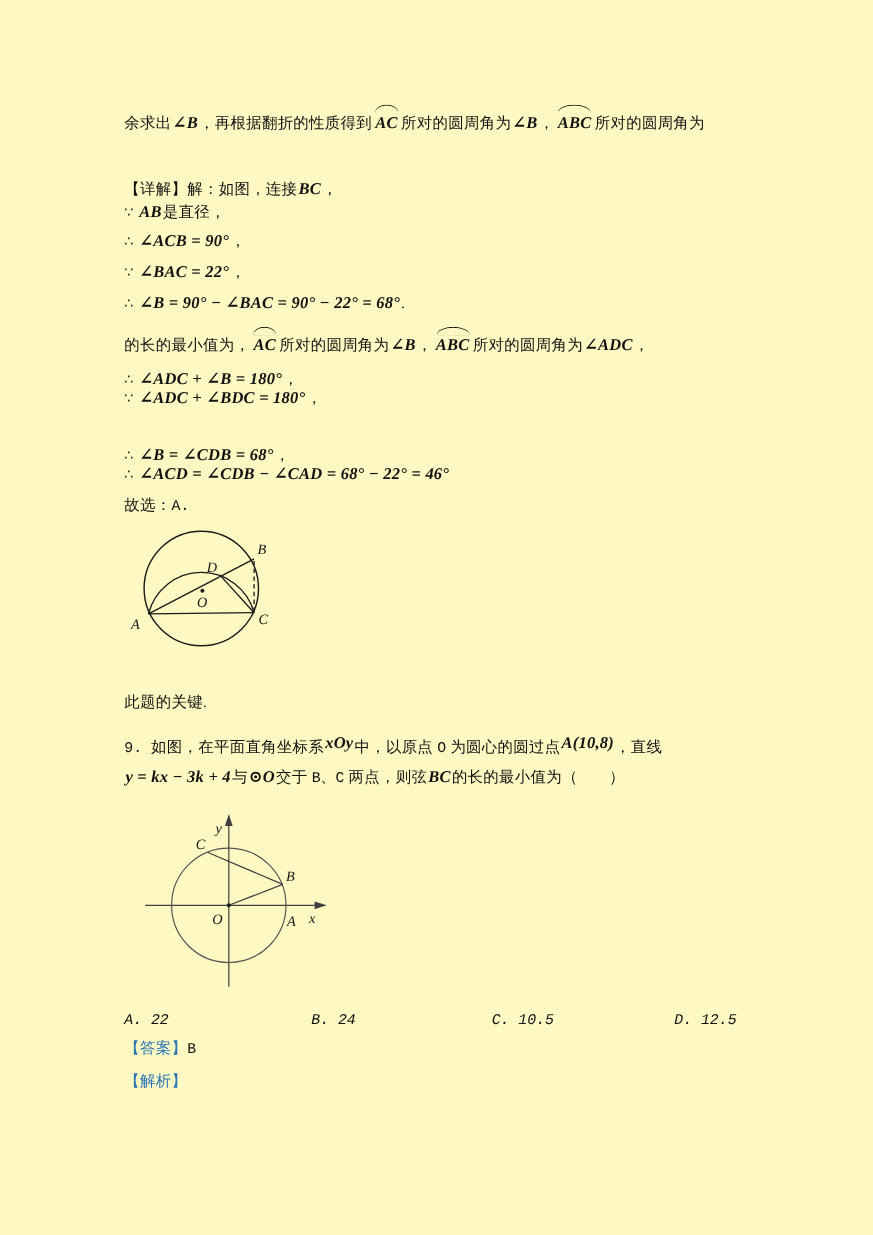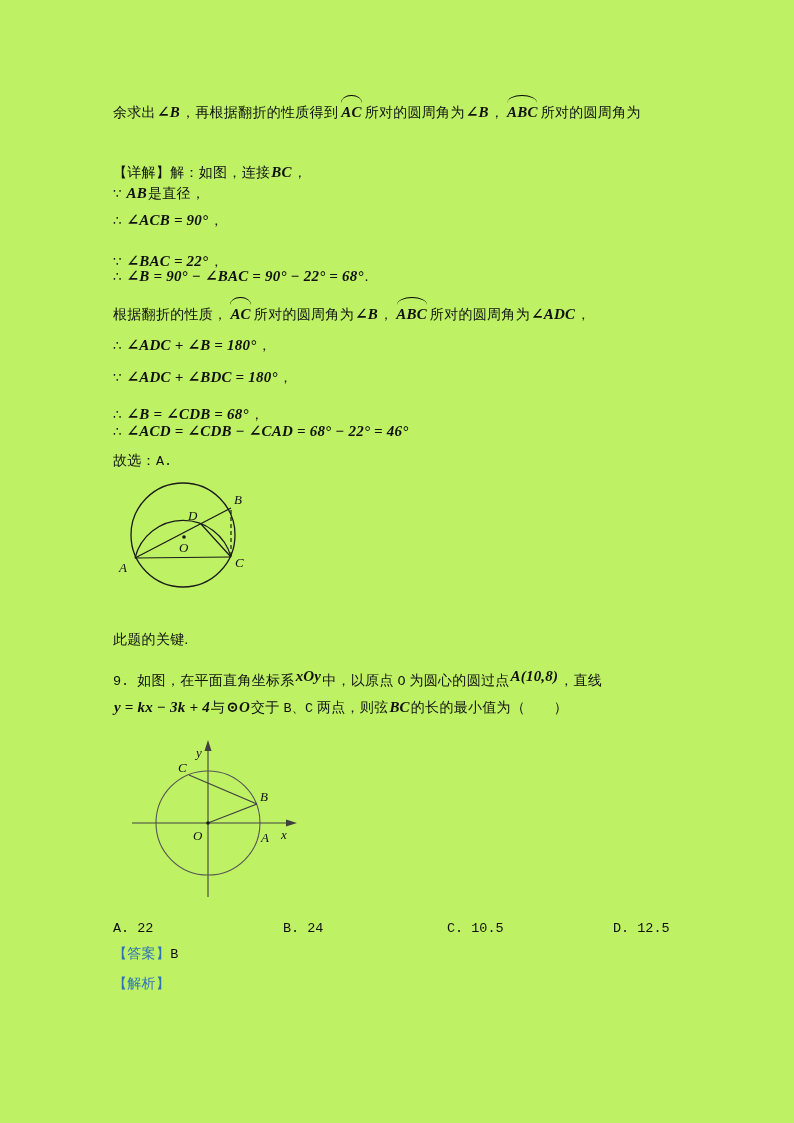--- a/index.html
+++ b/index.html
@@ -1,19 +1,19 @@
 <!DOCTYPE html>
 <html><head>
 <meta charset="utf-8">
 <style>
   html,body{margin:0;padding:0;background:#e8e8e8;}
   .page{
     position:relative;
     width:794px;height:1123px;
-    background:#bef264;
+    background:#fef9c3;
     margin:0 auto;
     font-family:"Liberation Serif","DejaVu Serif",serif;
     color:#111;
     overflow:hidden;
   }
   .ln{
     position:absolute;
     left:113px;
     white-space:nowrap;
     font-size:14px;
@@ -62,20 +62,21 @@
   }
   .opts{
     position:absolute;
     left:113px;top:919px;
     width:600px;
     display:grid;
     grid-template-columns:170px 164px 166px auto;
     font-family:"Liberation Mono","DejaVu Sans Mono",monospace;
     font-size:13.5px;
     line-height:20px;
+    font-style:italic;
   }
   .opt .val{margin-left:8px;}
 </style>
 </head>
 <body>
 
 <div class="page">
 
   <div class="ln" style="top:101px;">
     <span>余求出</span><span class="mi">∠B</span><span>，再根据翻折的性质得到</span><span class="hat"><span class="mi">AC</span></span><span>所对的圆周角为</span><span class="mi">∠B</span><span>，</span><span class="hat"><span class="mi">ABC</span></span><span>所对的圆周角为</span>
@@ -85,35 +86,35 @@
   <div class="ln" style="top:161px;">
     <span class="tag">【详解】</span><span>解：如图，连接</span><span class="mi">BC</span><span>，</span>
   </div>
 
   <div class="ln" style="top:182px;">
     <span class="sym">∵</span><span class="mi">AB</span><span>是直径，</span>
   </div>
   <div class="ln" style="top:209px;">
     <span class="sym">∴</span><span class="mi">∠ACB = 90°</span><span>，</span>
   </div>
-  <div class="ln" style="top:250px;">
+  <div class="ln" style="top:237px;">
     <span class="sym">∵</span><span class="mi">∠BAC = 22°</span><span>，</span>
   </div>
   <div class="ln" style="top:265px;">
     <span class="sym">∴</span><span class="mi">∠B = 90° − ∠BAC = 90° − 22° = 68°</span><span>.</span>
   </div>
 
   <div class="ln" style="top:303px;">
-    <span>根据翻折的性质，</span><span class="hat"><span class="mi">AC</span></span><span>所对的圆周角为</span><span class="mi">∠B</span><span>，</span><span class="hat"><span class="mi">ABC</span></span><span>所对的圆周角为</span><span class="mi">∠ADC</span><span>，</span>
+    <span>的长的最小值为，</span><span class="hat"><span class="mi">AC</span></span><span>所对的圆周角为</span><span class="mi">∠B</span><span>，</span><span class="hat"><span class="mi">ABC</span></span><span>所对的圆周角为</span><span class="mi">∠ADC</span><span>，</span>
   </div>
 
   <div class="ln" style="top:334px;">
     <span class="sym">∴</span><span class="mi">∠ADC + ∠B = 180°</span><span>，</span>
   </div>
-  <div class="ln" style="top:366px;">
+  <div class="ln" style="top:351px;">
     <span class="sym">∵</span><span class="mi">∠ADC + ∠BDC = 180°</span><span>，</span>
   </div>
   <div class="ln" style="top:391px;margin-top:12px;">
     <span class="sym">∴</span><span class="mi">∠B = ∠CDB = 68°</span><span>，</span>
   </div>
   <div class="ln" style="top:420px;">
     <span class="sym">∴</span><span class="mi">∠ACD = ∠CDB − ∠CAD = 68° − 22° = 46°</span><span></span>
   </div>
 
   <div class="ln" style="top:450px;">

